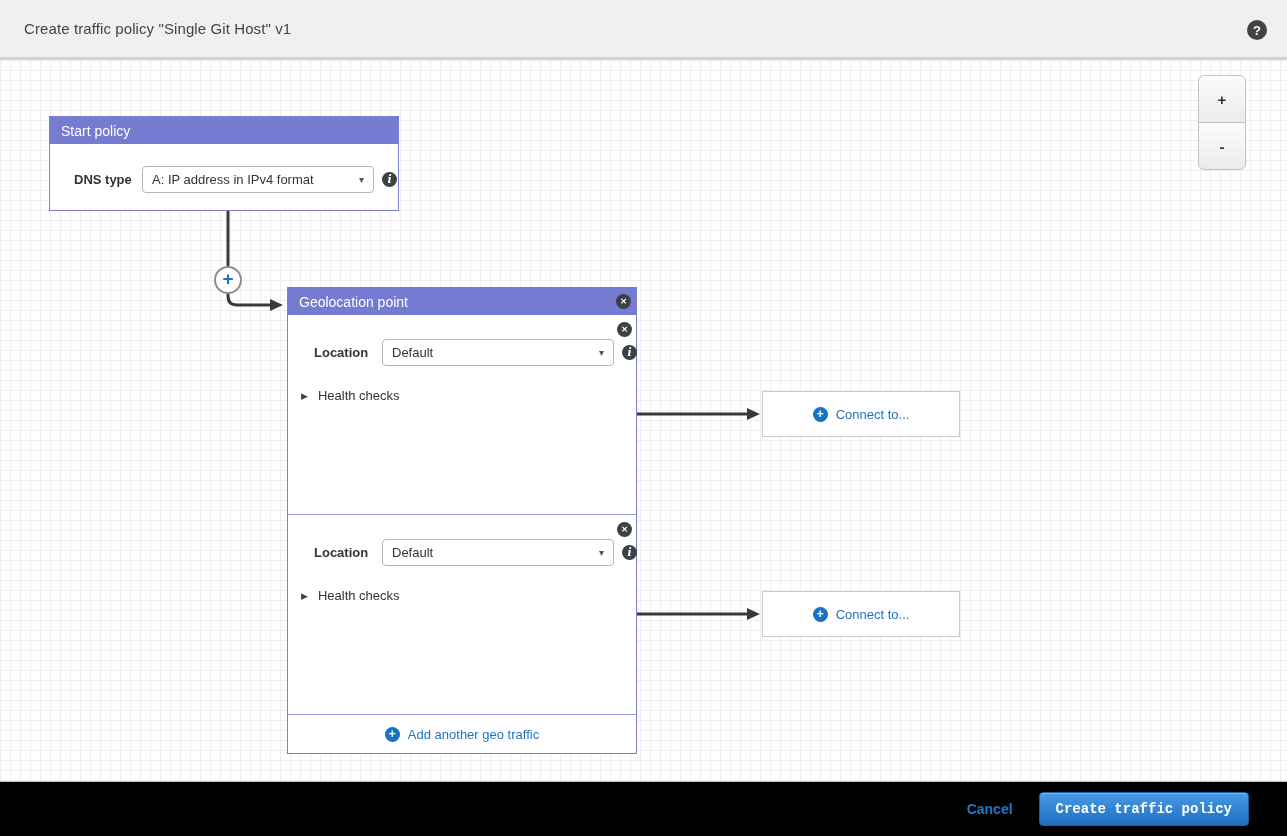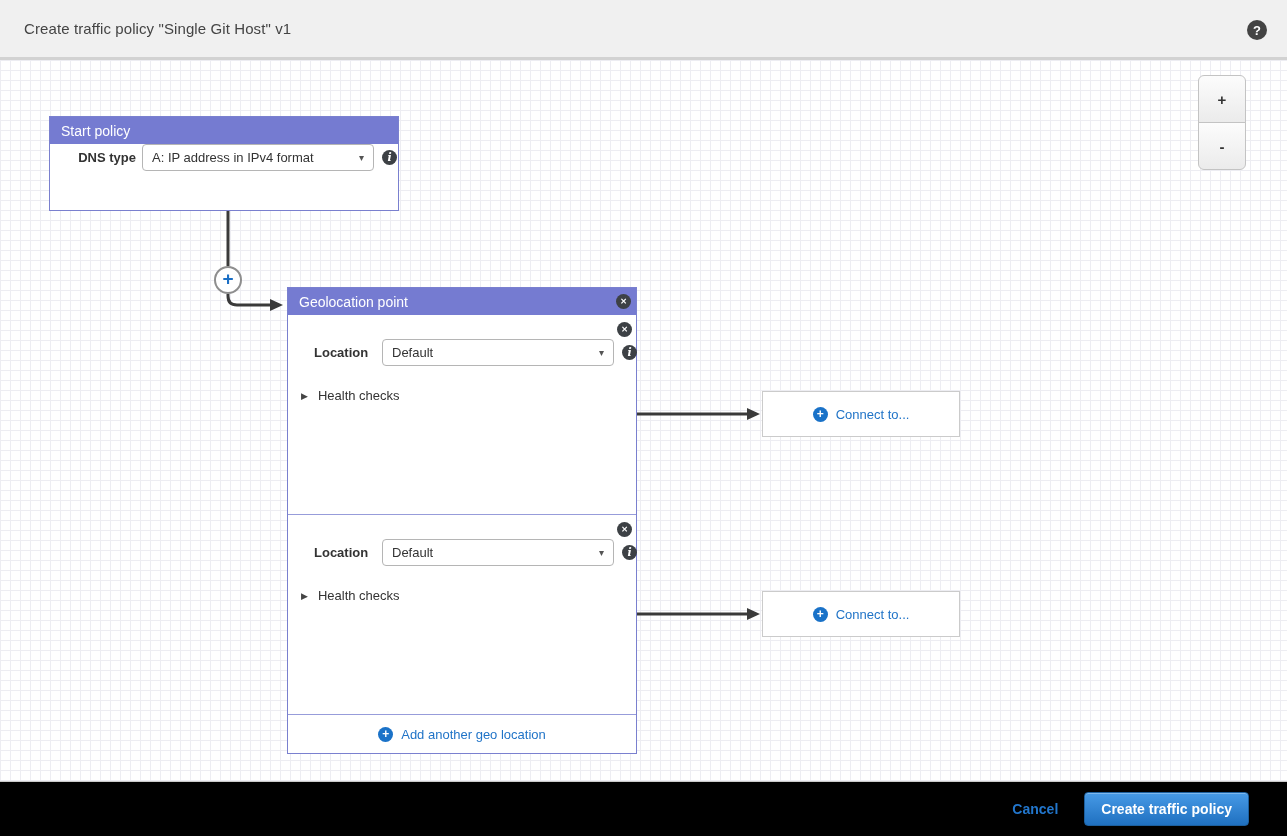--- a/index.html
+++ b/index.html
@@ -53,21 +53,21 @@
 
   .node { position:absolute; background:#fff; border:1px solid #7a80cf; }
   .node-header {
     height:27px; background:#757bd1; color:#fff; font-size:14px;
     display:flex; align-items:center; padding:0 11px; position:relative;
   }
   .startpoint { left:49px; top:56px; width:350px; height:95px; }
   .georule    { left:287px; top:227px; width:350px; }
 
   .field-row { display:flex; align-items:center; }
-  .startpoint .field-row { padding-left:24px;text-align:right; }
+  .startpoint .field-row { margin-top:22px; padding-left:24px; }
   .geo-section .field-row { padding-top:24px; padding-left:26px; }
   .field-label { font-size:13px; font-weight:bold; color:#333; width:62px; flex:0 0 auto; }
   .select-box {
     width:232px; height:27px; margin-left:6px;
     border:1px solid #b5b5b5; border-radius:4px; background:#fff;
     display:flex; align-items:center; justify-content:space-between;
     padding:8px 9px; font-size:13px; color:#333; cursor:pointer; flex:0 0 auto;
   }
   .caret { color:#555; font-size:10px; }
   .icon-dark {
@@ -109,21 +109,21 @@
   
   .pagefooter {
     height:54px; background:#000000; display:flex; align-items:center;
     justify-content:flex-end; gap:26px; padding-right:38px;
   }
   .cancel-link { color:#2276cc; font-size:14px; font-weight:bold; text-decoration:none; cursor:pointer; }
   .btn-blue {
     background:linear-gradient(#479ae6,#1f70c0);
     border:1px solid #1c5f9e; border-radius:4px;
     color:#fff; font-size:14px; font-weight:bold; padding:8px 16px;
-    font-family:Liberation Sans, sans-serif;
+    font-family:Liberation Mono, monospace;
     box-shadow:inset 0 1px 0 rgba(255,255,255,.3); cursor:pointer;
   }
 </style>
 </head>
 <body>
 
 <div>
 
   <header class="topbar">
     <h1>Create traffic policy "Single Git Host" v1</h1>
@@ -201,21 +201,21 @@
         </div>
         <div class="health-row">
           <span class="tri">▶</span>
           <span>Health checks</span>
         </div>
       </div>
 
       <div class="geo-footer">
         <span class="blue-link">
           <span class="plus-blue">+</span>
-          <span>Add another geo location</span>
+          <span>Add another geo traffic</span>
         </span>
       </div>
     </div>
 
     <div class="connect-box" style="top:331px;">
       <span class="plus-blue">+</span>
       <span>Connect to...</span>
     </div>
     <div class="connect-box" style="top:531px;">
       <span class="plus-blue">+</span>

